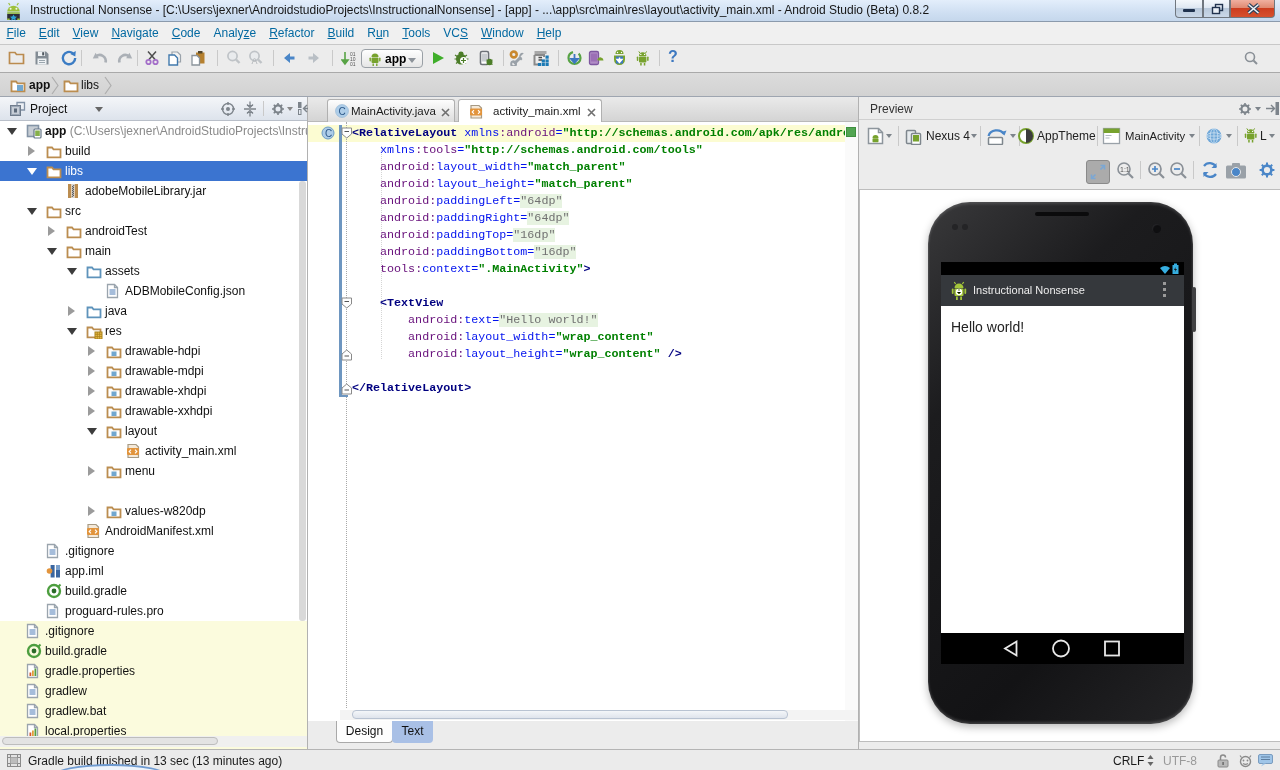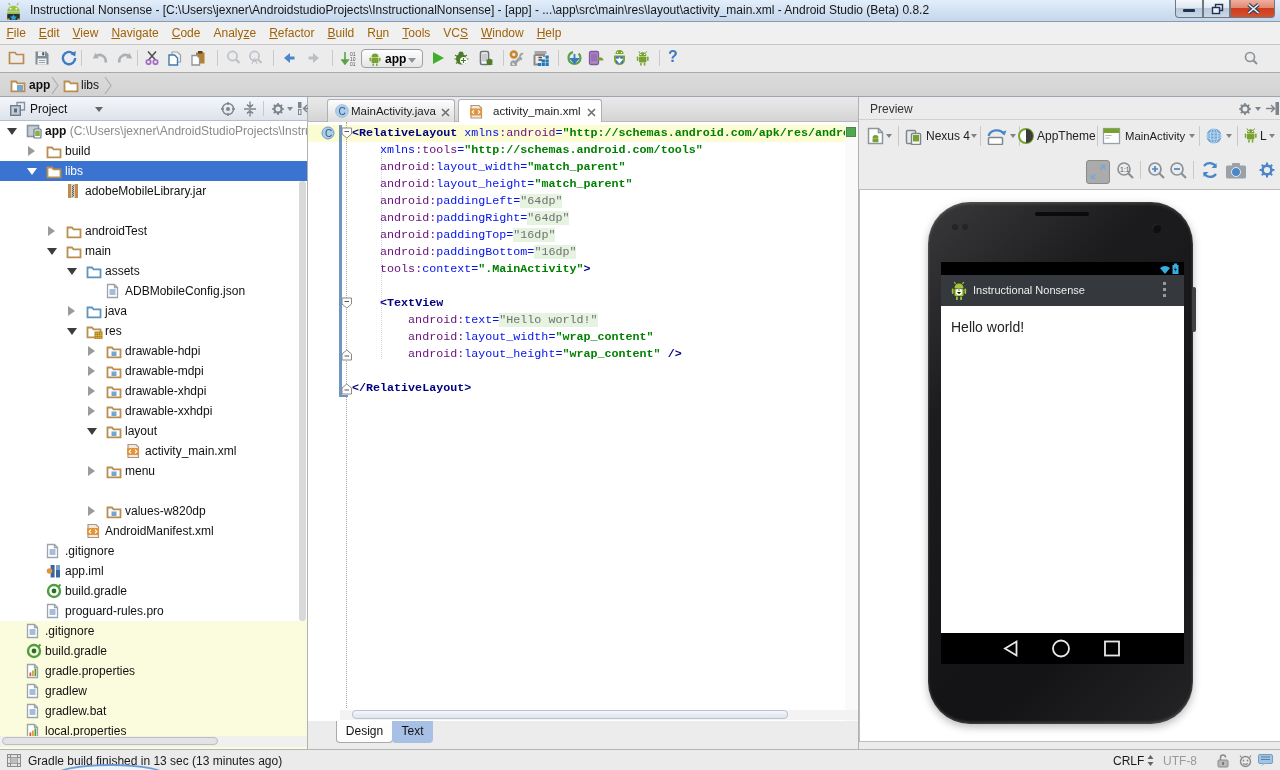--- a/index.html
+++ b/index.html
@@ -16,21 +16,21 @@
   background:linear-gradient(#f4f8fc, #dfe8f2 45%, #b8c8da 46%, #cad8e8);
   border-radius:0 0 4px 4px; }
 #btnmin { left:1175px; width:28px; border-radius:0 0 0 4px;}
 #btnmax { left:1203px; width:27px; border-radius:0;}
 #btnclose { left:1230px; width:45px;
   background:linear-gradient(#f0b0a0, #e08a72 45%, #cc3c1e 46%, #d6502e);
   border-radius:0 0 4px 0; }
 
 
 #menubar { left:0; top:22px; width:1280px; height:23px; background:#f0f0f0; border-bottom:1px solid #c8c8c8;}
-#menubar span.m { display:inline-block; padding:4px 6.5px 0 6.5px; color:#a16207;text-align:center; }
+#menubar span.m { display:inline-block; padding:4px 6.5px 0 6.5px; color:#0369a1;text-align:center; }
 
 
 #toolbar { left:0; top:45px; width:1280px; height:27px; background:#ececec; }
 .tico { position:absolute; top:5px; }
 .tsep { position:absolute; top:5px; width:1px; height:16px; background:#c9c9c9; }
 
 
 #crumbs { left:0; top:72px; width:1280px; height:25px;
   background:linear-gradient(#dcdcdc,#d2d2d2); border-top:1px solid #a9a9a9; border-bottom:1px solid #9ea5b0;}
 
@@ -348,20 +348,27 @@
         </svg>
         <span class="lbl" style="left:65px">libs</span>
       </div>
     <div class="trow" style="top:60px">
         <svg class="abs" style="left:66px;top:2px" width="14" height="16">
           <rect x="2" y="1" width="3.4" height="14" fill="#bb8d50"></rect>
           <rect x="8.6" y="1" width="3.4" height="14" fill="#bb8d50"></rect>
           <path d="M7 1.5 l1 1 -2 1 2 1 -2 1 2 1 -2 1 2 1 -2 1 2 1 -2 1 2 1 -2 1 1 1" fill="none" stroke="#555" stroke-width="1"></path>
         </svg>
         <span class="lbl" style="left:85px">adobeMobileLibrary.jar</span>
+      </div>
+    <div class="trow" style="top:80px">
+        <div class="arrow-e" style="left:27px"></div>
+        <svg class="abs" style="left:46px;top:3px" width="16" height="15">
+          <path d="M1.5 3.5 h4.5 l1.5 1.8 h7 v8 h-13z" fill="#fff" stroke="#bb8d50" stroke-width="1.8"></path>
+        </svg>
+        <span class="lbl" style="left:65px">src</span>
       </div>
     <div class="trow" style="top:100px">
         <div class="arrow-c" style="left:48px"></div>
         <svg class="abs" style="left:66px;top:3px" width="16" height="15">
           <path d="M1.5 3.5 h4.5 l1.5 1.8 h7 v8 h-13z" fill="#fff" stroke="#bb8d50" stroke-width="1.8"></path>
         </svg>
         <span class="lbl" style="left:85px">androidTest</span>
       </div>
     <div class="trow" style="top:120px">
         <div class="arrow-e" style="left:47px"></div>

